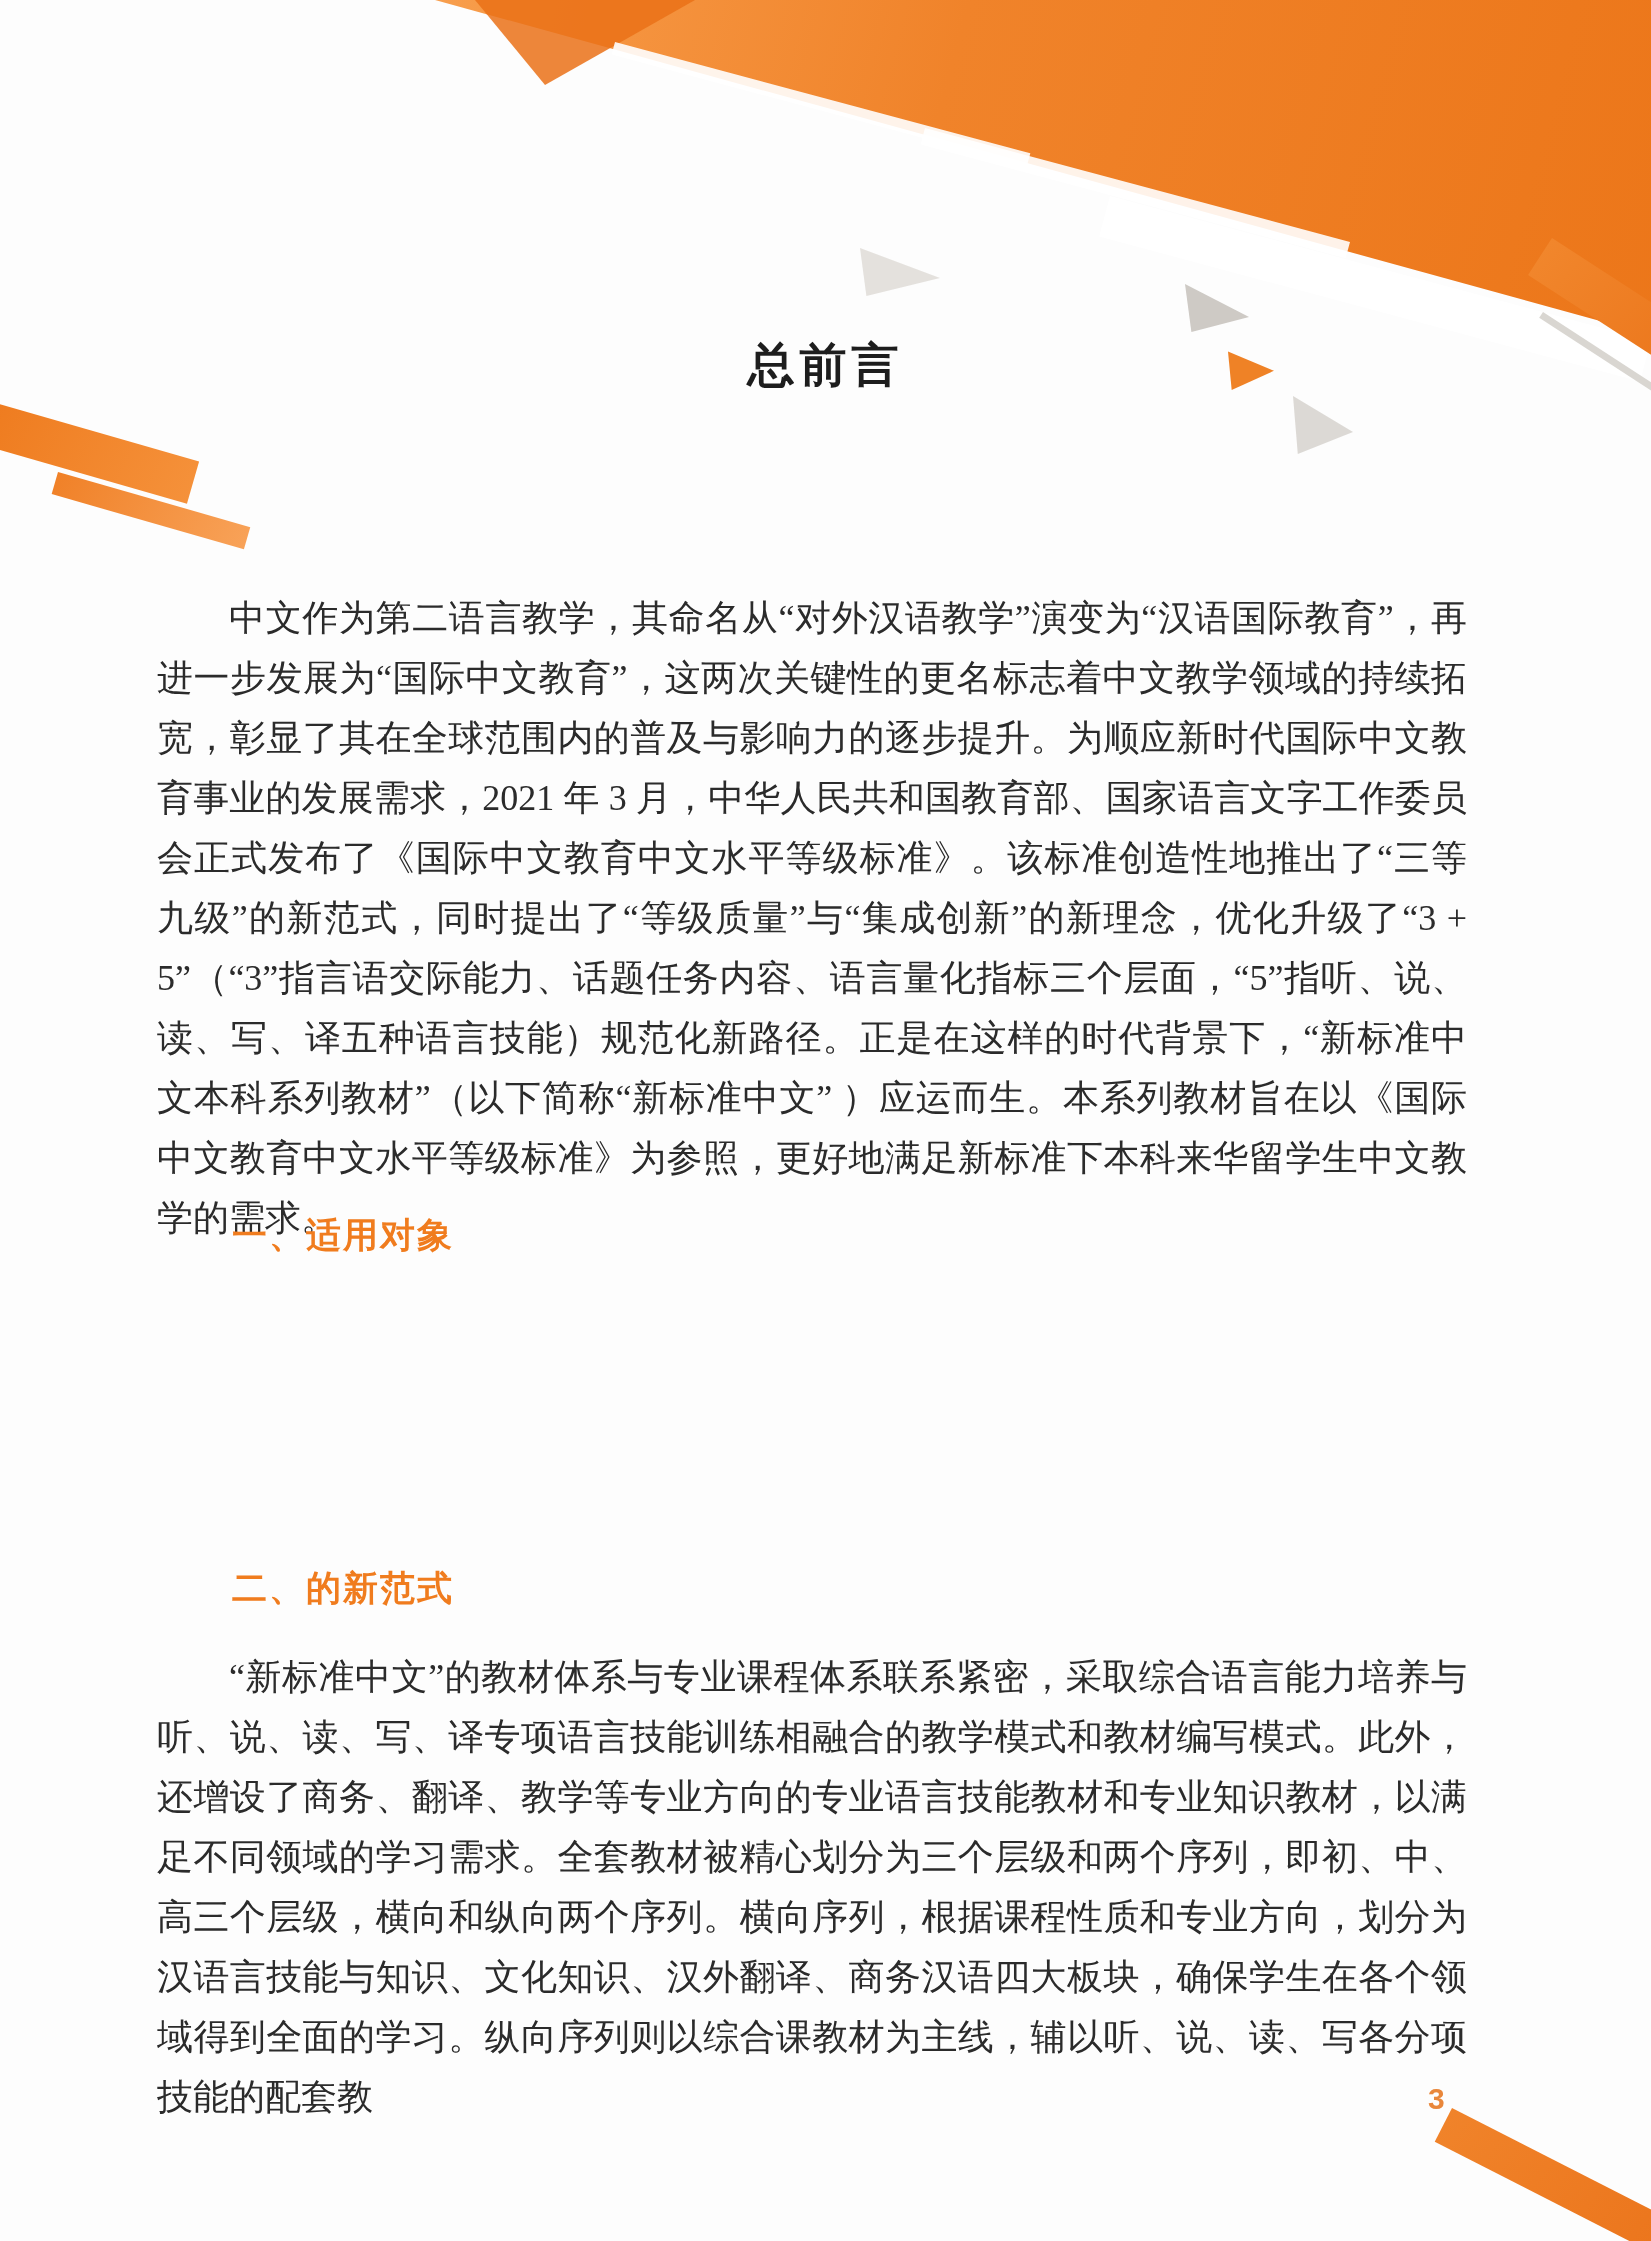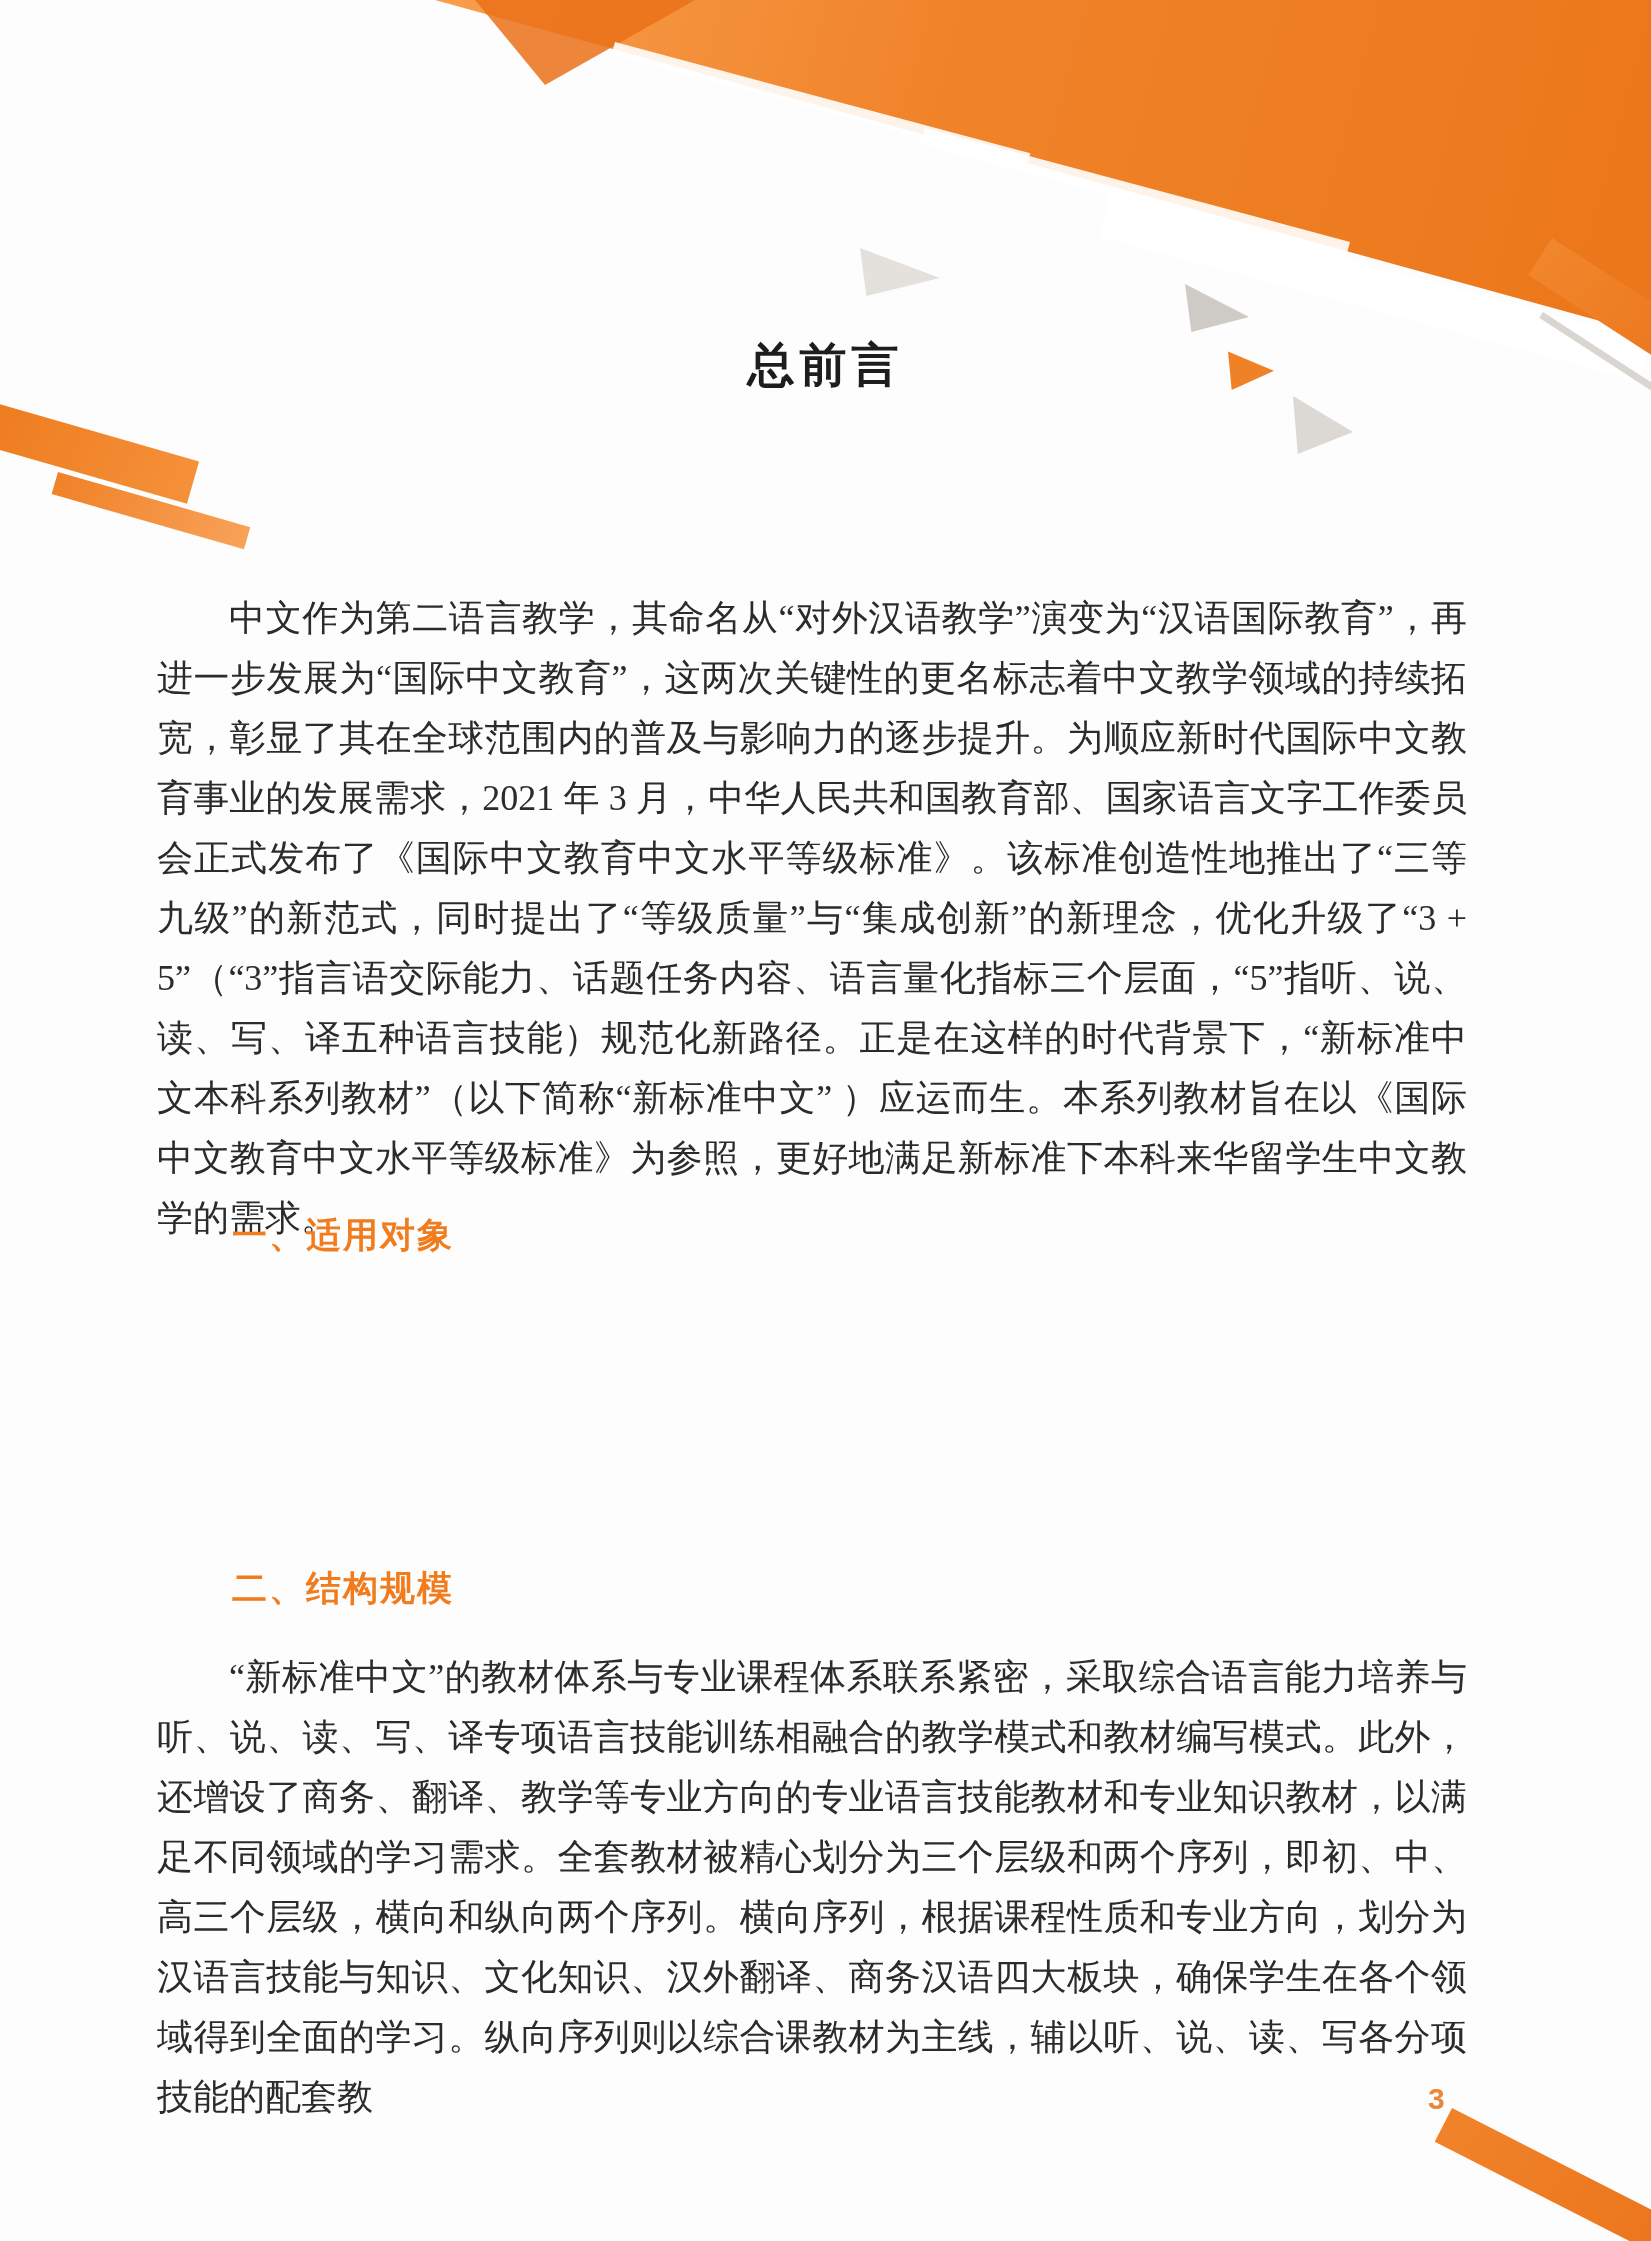--- a/index.html
+++ b/index.html
@@ -111,18 +111,18 @@
   <div class="deco right-stripe"></div>
   <div class="deco right-gray-line"></div>
   <div class="deco corner-bar"></div>
 
   <h1 class="title">总前言</h1>
 
   <p class="body-par intro">中文作为第二语言教学，其命名从“对外汉语教学”演变为“汉语国际教育”，再进一步发展为“国际中文教育”，这两次关键性的更名标志着中文教学领域的持续拓宽，彰显了其在全球范围内的普及与影响力的逐步提升。为顺应新时代国际中文教育事业的发展需求，2021 年 3 月，中华人民共和国教育部、国家语言文字工作委员会正式发布了《国际中文教育中文水平等级标准》。该标准创造性地推出了“三等九级”的新范式，同时提出了“等级质量”与“集成创新”的新理念，优化升级了“3 + 5”（“3”指言语交际能力、话题任务内容、语言量化指标三个层面，“5”指听、说、读、写、译五种语言技能）规范化新路径。正是在这样的时代背景下，“新标准中文本科系列教材”（以下简称“新标准中文” ）应运而生。本系列教材旨在以《国际中文教育中文水平等级标准》为参照，更好地满足新标准下本科来华留学生中文教学的需求。</p>
 
   <h2 class="sec-heading sec1-heading">一、适用对象</h2>
 
-  <h2 class="sec-heading sec2-heading">二、结构规模</h2>
+  <h2 class="sec-heading sec2-heading">二、的新范式</h2>
   <p class="body-par sec2-par">“新标准中文”的教材体系与专业课程体系联系紧密，采取综合语言能力培养与听、说、读、写、译专项语言技能训练相融合的教学模式和教材编写模式。此外，还增设了商务、翻译、教学等专业方向的专业语言技能教材和专业知识教材，以满足不同领域的学习需求。全套教材被精心划分为三个层级和两个序列，即初、中、高三个层级，横向和纵向两个序列。横向序列，根据课程性质和专业方向，划分为汉语言技能与知识、文化知识、汉外翻译、商务汉语四大板块，确保学生在各个领域得到全面的学习。纵向序列则以综合课教材为主线，辅以听、说、读、写各分项技能的配套教</p>
 
   <div class="page-number">3</div>
 
 </div>
 
 </body></html>

